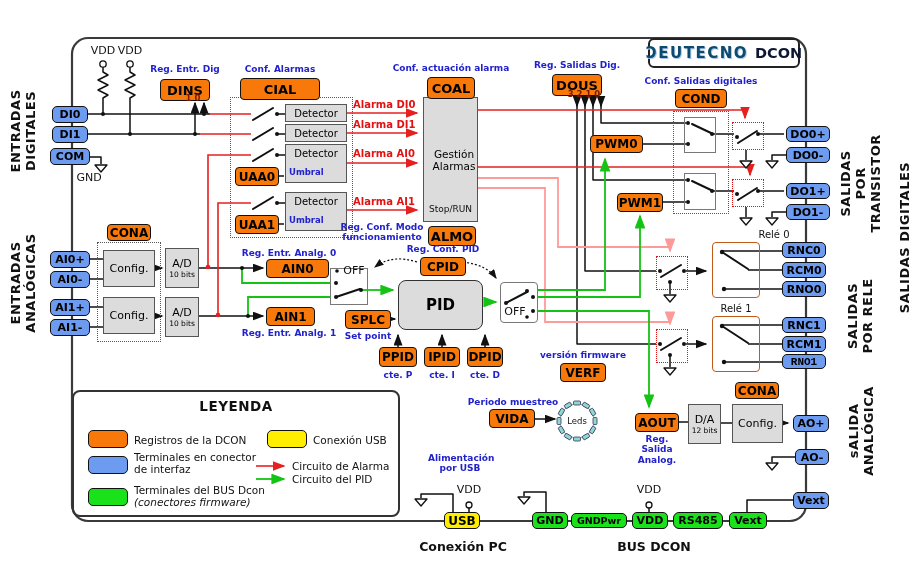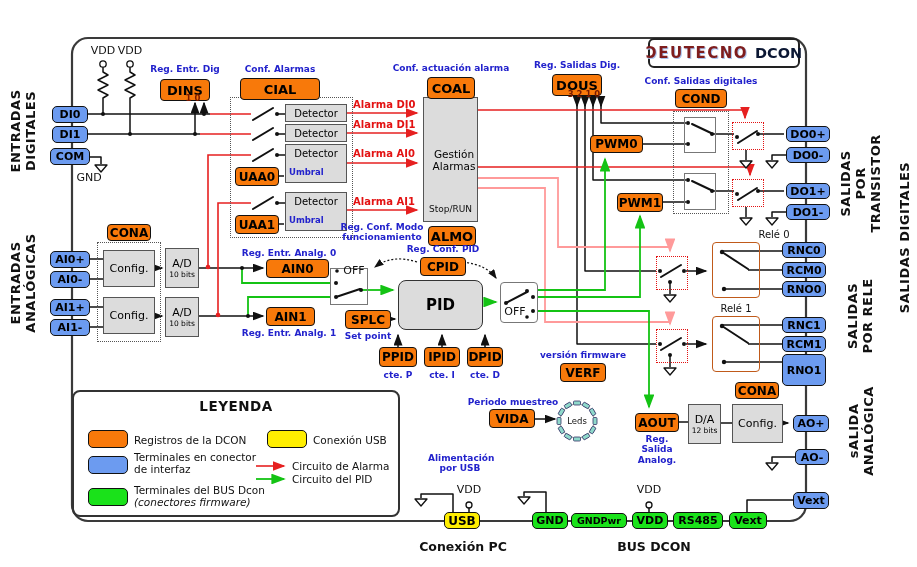--- a/index.html
+++ b/index.html
@@ -32,21 +32,21 @@
   .reddot{position:absolute;border:1.5px dotted #e31212;background:transparent;}
   .swbox{position:absolute;border:1px solid #777;background:transparent;}
   .relbox{position:absolute;border:1.5px solid #c05a1a;border-radius:4px;background:transparent;}
   .ml{white-space:pre-line;margin-left:7px;}
   .legend-label{position:absolute;font-size:10.5px;color:#111;white-space:pre-line;line-height:1.15;}
   .sw{position:absolute;width:40px;height:18px;border:1.5px solid #111;border-radius:5px;}
   .sw-orange{background:#f8790a;} .sw-blue{background:#6c9bf0;}
   .sw-green{background:#1ae21a;} .sw-yellow{background:#ffee00;}
   .logo{position:absolute;left:648px;top:38px;width:152px;height:30px;background:#fff;
         border:2px solid #222;border-radius:6px;display:flex;align-items:center;justify-content:center;gap:7px;}
-  .logo .brand{font-weight:bold;font-size:15px;letter-spacing:1.5px;color:#7f1d1d;
+  .logo .brand{font-weight:bold;font-size:15px;letter-spacing:1.5px;color:#0c4a6e;
         text-shadow:1px 1px 0 #a9c3ef;}
   .logo .product{font-weight:bold;font-size:14.5px;color:#0b1733;}
 </style>
 </head>
 <body>
 
 <div id="stage">
 
   <svg class="wires" width="917" height="567">
     <defs>
@@ -406,30 +406,30 @@
   <div class="term" style="left:50px;top:319px;width:40px;height:17px;">AI1-</div>
   <div class="term" style="left:786px;top:126px;width:44px;height:16px;">DO0+</div>
   <div class="term" style="left:786px;top:147px;width:44px;height:16px;">DO0-</div>
   <div class="term" style="left:786px;top:183px;width:44px;height:16px;">DO1+</div>
   <div class="term" style="left:786px;top:204px;width:44px;height:16px;">DO1-</div>
   <div class="term" style="left:782px;top:242px;width:44px;height:16px;">RNC0</div>
   <div class="term" style="left:782px;top:262px;width:44px;height:16px;">RCM0</div>
   <div class="term" style="left:782px;top:281px;width:44px;height:16px;">RNO0</div>
   <div class="term" style="left:782px;top:317px;width:44px;height:16px;">RNC1</div>
   <div class="term" style="left:782px;top:336px;width:44px;height:16px;">RCM1</div>
-  <div class="term" style="left:782px;top:354px;width:44px;height:32px;">RNO1</div>
+  <div class="term" style="left:782px;top:354px;width:44px;height:15px;font-family:Liberation Mono, monospace;">RNO1</div>
   <div class="term" style="left:793px;top:415px;width:36px;height:17px;">AO+</div>
   <div class="term" style="left:795px;top:449px;width:34px;height:16px;">AO-</div>
   <div class="term" style="left:793px;top:492px;width:36px;height:17px;">Vext</div>
 
   <div class="termy" style="left:444px;top:512px;width:36px;height:17px;">USB</div>
   <div class="termg" style="left:532px;top:512px;width:36px;height:17px;">GND</div>
   <div class="termg" style="left:571px;top:513px;width:56px;height:15px;font-size:9.5px;">GNDPwr</div>
   <div class="termg" style="left:632px;top:512px;width:36px;height:17px;">VDD</div>
-  <div class="termg" style="left:673px;top:512px;width:50px;height:17px;">RS485</div>
+  <div class="termg" style="left:673px;top:512px;width:50px;height:17px;border-radius:6px;">RS485</div>
   <div class="termg" style="left:729px;top:512px;width:38px;height:17px;">Vext</div>
 
   <div class="blab" style="left:413px;top:539px;width:100px;font-weight:bold;font-size:12.5px;">Conexión PC</div>
   <div class="blab" style="left:604px;top:539px;width:100px;font-weight:bold;font-size:12.5px;">BUS DCON</div>
 
   <div class="abs" style="left:72px;top:390px;width:328px;height:127px;border:2px solid #333;border-radius:8px;">
     <div class="abs" style="left:0;top:6px;width:100%;text-align:center;font-weight:bold;font-size:13.5px;letter-spacing:.5px;">LEYENDA</div>
   </div>
   <div class="sw sw-orange" style="left:88px;top:430px;"></div>
   <div class="legend-label" style="left:134px;top:434px;">Registros de la DCON</div>

